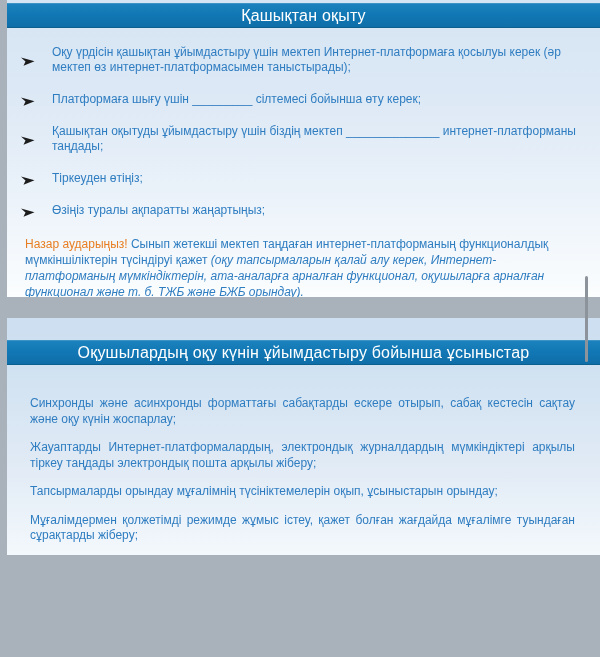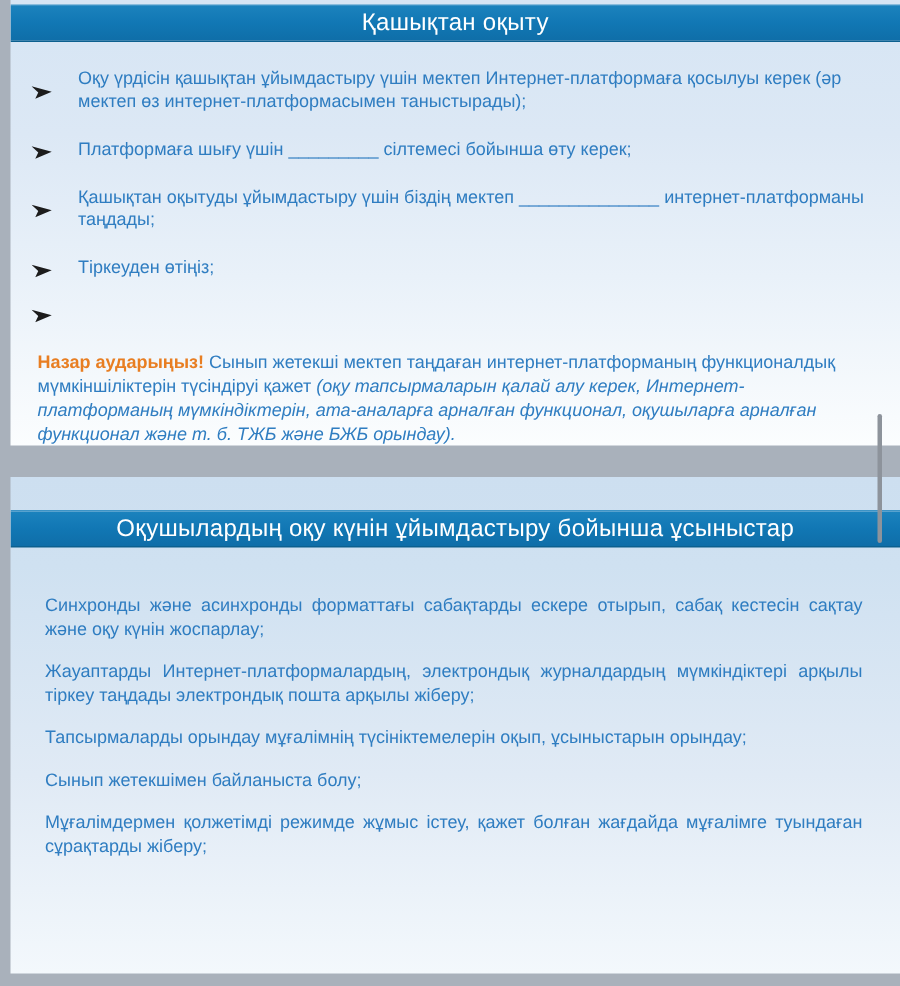--- a/index.html
+++ b/index.html
@@ -19,21 +19,21 @@
     overflow: hidden;
   }
   .card1 {
     top: 0;
     height: 297px;
     background: linear-gradient(180deg, #d6e5f4 0%, #dce8f5 30%, #e9f1f9 62%, #fbfdfe 100%);
     padding-top: 3px;
   }
   .card2 {
     top: 318px;
-    height: 331px;
+    height: 237px;
     background: linear-gradient(180deg, #cddff0 0%, #cfe1f1 18%, #e0eaf5 60%, #f3f8fc 100%);
     padding-top: 22px;
   }
 
   
   .section-header {
     height: 25px;
     background: linear-gradient(180deg, #1b82bd 0%, #1177b4 50%, #0f6ea8 100%);
     border-top: 1px solid #3c93c6;
     border-bottom: 1px solid #0c608f;
@@ -64,21 +64,21 @@
     height: 9px;
   }
 
   
   .notice {
     padding: 1px 36px 0 18px;
     font-size: 12px;
     line-height: 16px;
     color: #2f7dc1;
   }
-  .notice-label { color: #e87e22; font-weight: bold; }
+  .notice-label { color: #e87e22; font-weight: normal; }
   .notice-italic { font-style: italic; }
 
   
   .reco-list { padding: 31px 25px 0 23px; }
   .reco-list p {
     color: #2f7dc1;
     font-size: 12px;
     line-height: 15.5px;
     text-align: justify;
     margin-bottom: 13px;
@@ -129,40 +129,40 @@
         <svg class="bullet-glyph" viewBox="0 0 14 9" xmlns="http://www.w3.org/2000/svg">
           <polygon points="0,0.5 13.5,4.2 2.5,8.8 4.5,4.6" fill="#1c1c1c"></polygon>
         </svg>
         <span>Тіркеуден өтіңіз;</span>
       </li>
 
       <li>
         <svg class="bullet-glyph" viewBox="0 0 14 9" xmlns="http://www.w3.org/2000/svg">
           <polygon points="0,0.5 13.5,4.2 2.5,8.8 4.5,4.6" fill="#1c1c1c"></polygon>
         </svg>
+        <span>Өзіңіз туралы ақпаратты жаңартыңыз;</span>
       </li>
     </ul>
 
   <p class="notice">
     <span class="notice-label">Назар аударыңыз!</span><span> Сынып жетекші мектеп таңдаған интернет-платформаның функционалдық мүмкіншіліктерін түсіндіруі қажет </span><span class="notice-italic">(оқу тапсырмаларын қалай алу керек, Интернет-платформаның мүмкіндіктерін, ата-аналарға арналған функционал, оқушыларға арналған функционал және т. б. ТЖБ және БЖБ орындау).</span>
   </p>
 </section>
 
 <section class="card card2">
   <header class="section-header">Оқушылардың оқу күнін ұйымдастыру бойынша ұсыныстар</header>
 
   <div class="reco-list">
 
       <p><span>Синхронды және асинхронды форматтағы сабақтарды ескере отырып, сабақ кестесін сақтау және оқу күнін жоспарлау;</span></p>
 
 
       <p><span>Жауаптарды Интернет-платформалардың, электрондық журналдардың мүмкіндіктері арқылы тіркеу таңдады электрондық пошта арқылы жіберу;</span></p>
 
       <p><span>Тапсырмаларды орындау мұғалімнің түсініктемелерін оқып, ұсыныстарын орындау;</span></p>
 
-      <p><span>Сынып жетекшімен байланыста болу;</span></p>
 
       <p><span>Мұғалімдермен қолжетімді режимде жұмыс істеу, қажет болған жағдайда мұғалімге туындаған сұрақтарды жіберу;</span></p>
 
     </div>
 </section>
 
 <div class="scrollbar-thumb"></div>
 
 </body></html>

